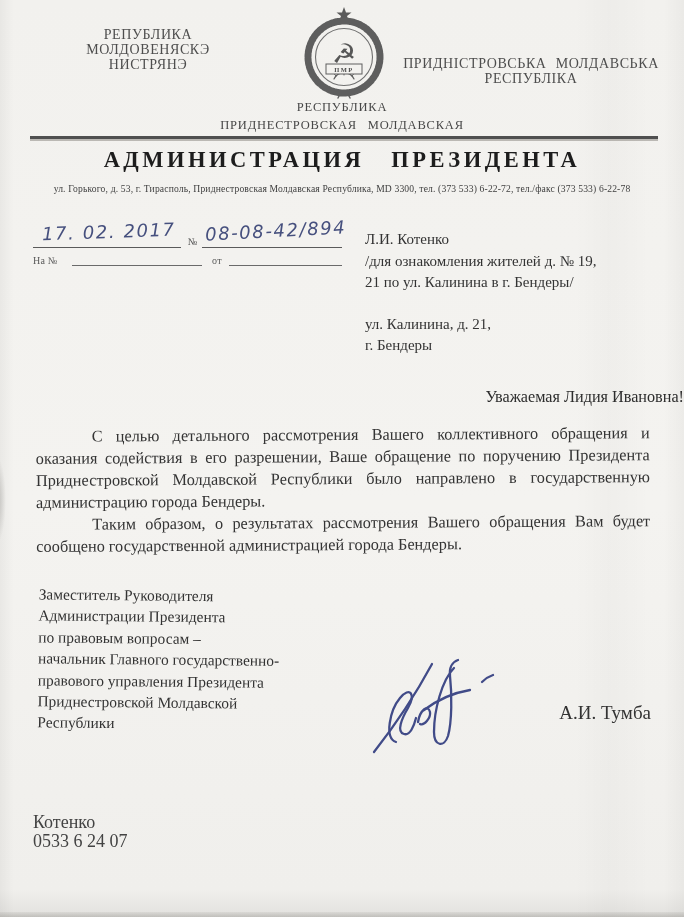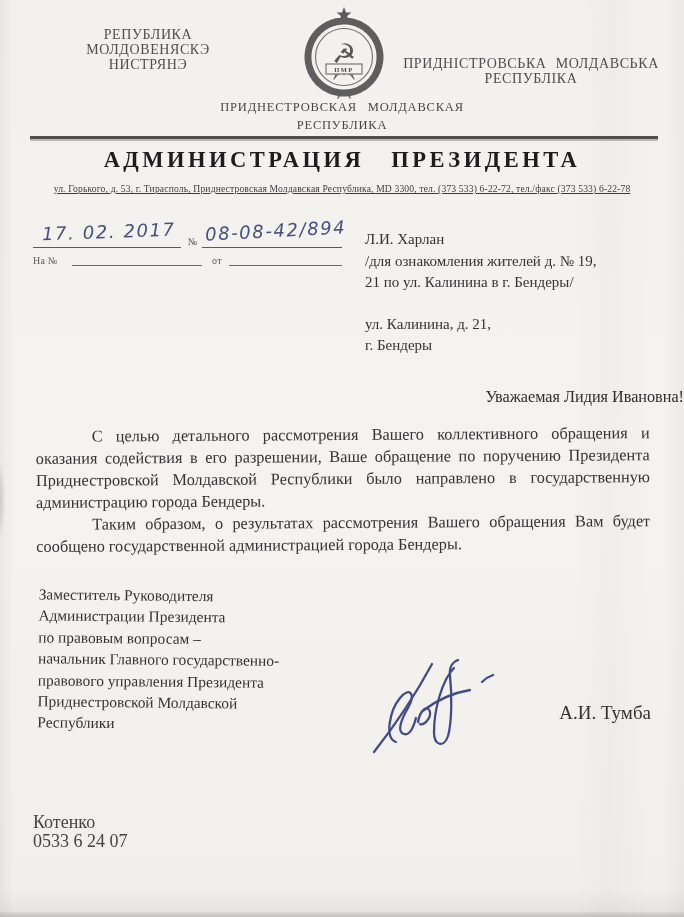--- a/index.html
+++ b/index.html
@@ -53,21 +53,20 @@
     font-size: 22.5px; font-weight: bold;
     letter-spacing: 3.5px; word-spacing: 18px;
     color: #1d1d1d;
   }
 
   .addr {
     left: 0; top: 183px; width: 100%;
     text-align: center;
     font-size: 9.6px; letter-spacing: 0.15px;
     color: #3e3e3e;
-    text-decoration: underline;
   }
 
   
   .u-line { border-bottom: 1.4px solid #5a5a5a; height: 0; }
   .hand {
     font-family: "DejaVu Sans", sans-serif;
     font-style: italic;
     color: #46507e;
     letter-spacing: 1.6px;
     white-space: nowrap;
@@ -158,22 +157,22 @@
       <text x="48" y="66.8" text-anchor="middle" font-size="6.5" font-weight="bold" letter-spacing="1.5" fill="#4e4e4e" font-family="Liberation Serif, serif">ПМР</text>
     </svg>
   </div>
 
   <div class="abs hdr-small hdr-right">
     <div>ПРИДНІСТРОВСЬКА МОЛДАВСЬКА</div>
     <div>РЕСПУБЛІКА</div>
   </div>
 
   <div class="abs hdr-center">
+    <div>РЕСПУБЛИКА</div>
     <div>ПРИДНЕСТРОВСКАЯ МОЛДАВСКАЯ</div>
-    <div>РЕСПУБЛИКА</div>
   </div>
 
   <div class="abs rule"></div>
 
   <div class="abs org-title">АДМИНИСТРАЦИЯ ПРЕЗИДЕНТА</div>
 
   <div class="abs addr">ул. Горького, д. 53, г. Тирасполь, Приднестровская Молдавская Республика, MD 3300, тел. (373 533) 6-22-72, тел./факс (373 533) 6-22-78</div>
 
   <div class="abs u-line" style="left:33px; top:247px; width:148px;"></div>
   <div class="abs hand" style="left:42px; top:221px; font-size:18px; transform:rotate(-2deg);">17. 02. 2017</div>
@@ -182,21 +181,21 @@
 
   <div class="abs u-line" style="left:202px; top:247px; width:140px;"></div>
   <div class="abs hand" style="left:205px; top:220px; font-size:18px; transform:rotate(-3deg);">08-08-42/894</div>
 
   <div class="abs ref-label-sm" style="left:33px; top:255px;">На №</div>
   <div class="abs" style="left:72px; top:265px; width:130px; border-bottom:1px solid #6a6a6a;"></div>
   <div class="abs ref-label-sm" style="left:212px; top:255px;">от</div>
   <div class="abs" style="left:229px; top:265px; width:113px; border-bottom:1px solid #6a6a6a;"></div>
 
   <div class="abs recipient">
-    <div>Л.И. Харлан</div>
+    <div>Л.И. Котенко</div>
     <div>/для ознакомления жителей д. № 19,</div>
     <div>21 по ул. Калинина в г. Бендеры/</div>
     <div class="gap">ул. Калинина, д. 21,</div>
     <div>г. Бендеры</div>
   </div>
 
   <div class="abs salutation">Уважаемая Лидия Ивановна!</div>
 
   <div class="abs body-text">
     <p>С целью детального рассмотрения Вашего коллективного обращения и оказания содействия в его разрешении, Ваше обращение по поручению Президента Приднестровской Молдавской Республики было направлено в государственную администрацию города Бендеры.</p>

